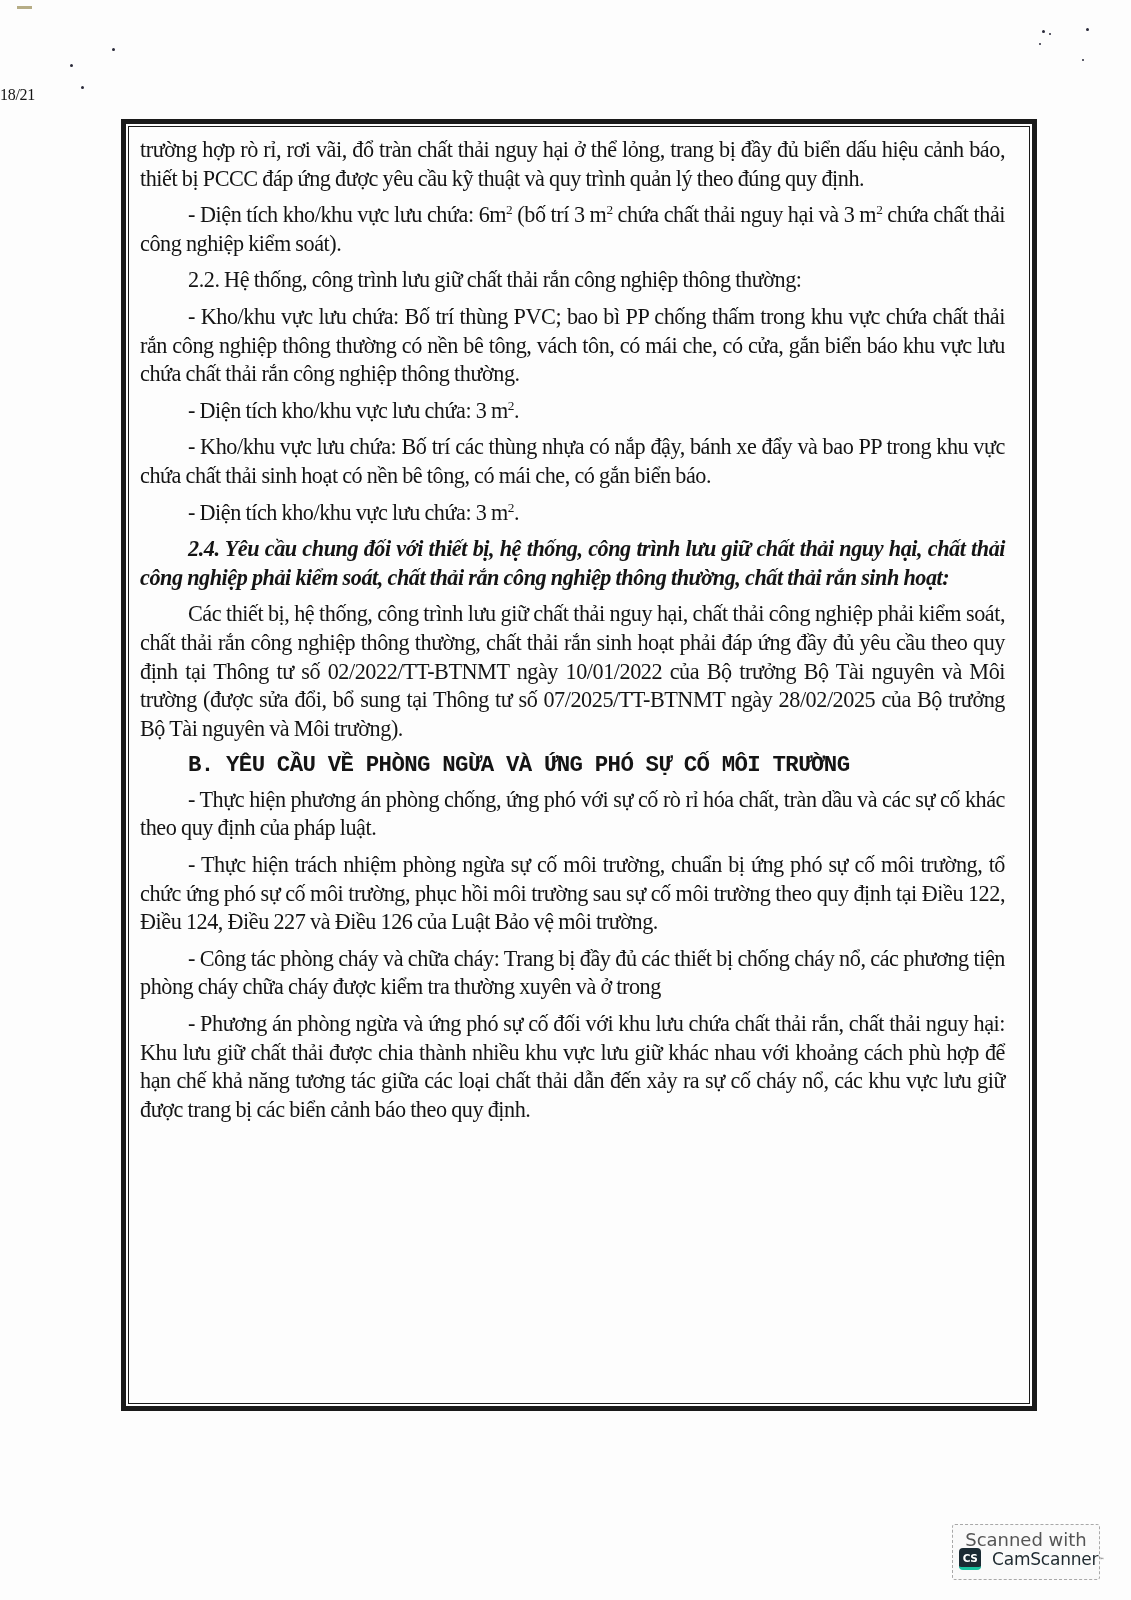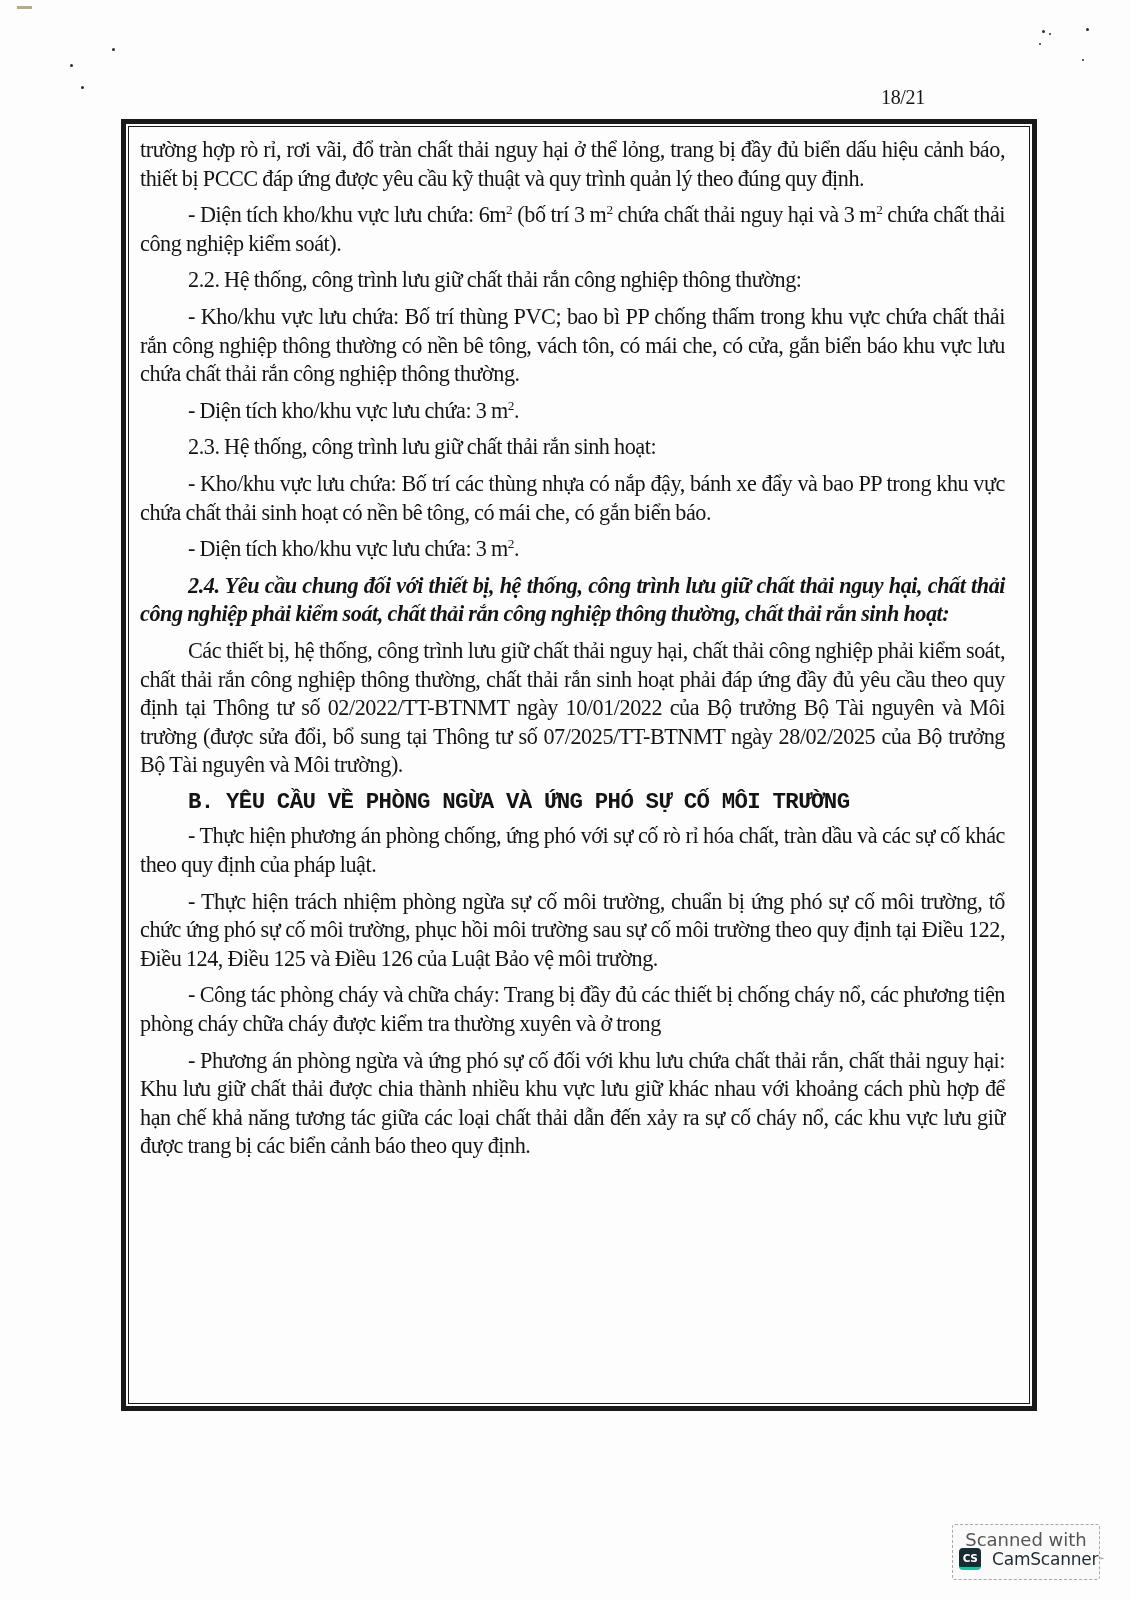--- a/index.html
+++ b/index.html
@@ -26,22 +26,22 @@
       top: 6px;
       width: 15px;
       height: 3px;
       background: #b6ad86;
     }
     .page-number {
       position: absolute;
       left: 0;
       width: 925px;
       top: 86px;
-      text-align: right;
-      font-size: 20px;
+      text-align: left;
+      font-size: 16px;
       letter-spacing: -0.3px;
     }
     .frame-outer {
       position: absolute;
       left: 121px;
       top: 119px;
       width: 916px;
       height: 1292px;
       border: 5px solid #1a1a1a;
       box-sizing: border-box;
@@ -167,35 +167,34 @@
   <p class="noindent">trường hợp rò rỉ, rơi vãi, đổ tràn chất thải nguy hại ở thể lỏng, trang bị đầy đủ biển dấu hiệu cảnh báo, thiết bị PCCC đáp ứng được yêu cầu kỹ thuật và quy trình quản lý theo đúng quy định.</p>
 
   <p><span>- Diện tích kho/khu vực lưu chứa: 6m</span><sup>2</sup><span> (bố trí 3 m</span><sup>2</sup><span> chứa chất thải nguy hại và 3 m</span><sup>2</sup><span> chứa chất thải công nghiệp kiểm soát).</span></p>
 
   <p>2.2. Hệ thống, công trình lưu giữ chất thải rắn công nghiệp thông thường:</p>
 
   <p>- Kho/khu vực lưu chứa: Bố trí thùng PVC; bao bì PP chống thấm trong khu vực chứa chất thải rắn công nghiệp thông thường có nền bê tông, vách tôn, có mái che, có cửa, gắn biển báo khu vực lưu chứa chất thải rắn công nghiệp thông thường.</p>
 
   <p><span>- Diện tích kho/khu vực lưu chứa: 3 m</span><sup>2</sup><span>.</span></p>
 
-  <p>2.3. Hệ thống, công trình lưu giữ chất thải rắn sinh hoạt:</p>
 
   <p>- Kho/khu vực lưu chứa: Bố trí các thùng nhựa có nắp đậy, bánh xe đẩy và bao PP trong khu vực chứa chất thải sinh hoạt có nền bê tông, có mái che, có gắn biển báo.</p>
 
   <p><span>- Diện tích kho/khu vực lưu chứa: 3 m</span><sup>2</sup><span>.</span></p>
 
   <p class="heading-italic">2.4. Yêu cầu chung đối với thiết bị, hệ thống, công trình lưu giữ chất thải nguy hại, chất thải công nghiệp phải kiểm soát, chất thải rắn công nghiệp thông thường, chất thải rắn sinh hoạt:</p>
 
   <p>Các thiết bị, hệ thống, công trình lưu giữ chất thải nguy hại, chất thải công nghiệp phải kiểm soát, chất thải rắn công nghiệp thông thường, chất thải rắn sinh hoạt phải đáp ứng đầy đủ yêu cầu theo quy định tại Thông tư số 02/2022/TT-BTNMT ngày 10/01/2022 của Bộ trưởng Bộ Tài nguyên và Môi trường (được sửa đổi, bổ sung tại Thông tư số 07/2025/TT-BTNMT ngày 28/02/2025 của Bộ trưởng Bộ Tài nguyên và Môi trường).</p>
 
   <p class="heading-b">B. YÊU CẦU VỀ PHÒNG NGỪA VÀ ỨNG PHÓ SỰ CỐ MÔI TRƯỜNG</p>
 
   <p>- Thực hiện phương án phòng chống, ứng phó với sự cố rò rỉ hóa chất, tràn dầu và các sự cố khác theo quy định của pháp luật.</p>
 
-  <p>- Thực hiện trách nhiệm phòng ngừa sự cố môi trường, chuẩn bị ứng phó sự cố môi trường, tổ chức ứng phó sự cố môi trường, phục hồi môi trường sau sự cố môi trường theo quy định tại Điều 122, Điều 124, Điều 125 và Điều 126 của Luật Bảo vệ môi trường.</p>
+  <p>- Thực hiện trách nhiệm phòng ngừa sự cố môi trường, chuẩn bị ứng phó sự cố môi trường, tổ chức ứng phó sự cố môi trường, phục hồi môi trường sau sự cố môi trường theo quy định tại Điều 122, Điều 124, Điều 227 và Điều 126 của Luật Bảo vệ môi trường.</p>
 
   <p>- Công tác phòng cháy và chữa cháy: Trang bị đầy đủ các thiết bị chống cháy nổ, các phương tiện phòng cháy chữa cháy được kiểm tra thường xuyên và ở trong</p>
 
   <p>- Phương án phòng ngừa và ứng phó sự cố đối với khu lưu chứa chất thải rắn, chất thải nguy hại: Khu lưu giữ chất thải được chia thành nhiều khu vực lưu giữ khác nhau với khoảng cách phù hợp để hạn chế khả năng tương tác giữa các loại chất thải dẫn đến xảy ra sự cố cháy nổ, các khu vực lưu giữ được trang bị các biển cảnh báo theo quy định.</p>
 </div>
 
 <div class="watermark-box">
   <div class="wm-top">Scanned with</div>
   <div class="wm-bottom">
     <div class="cs-logo">CS</div>

